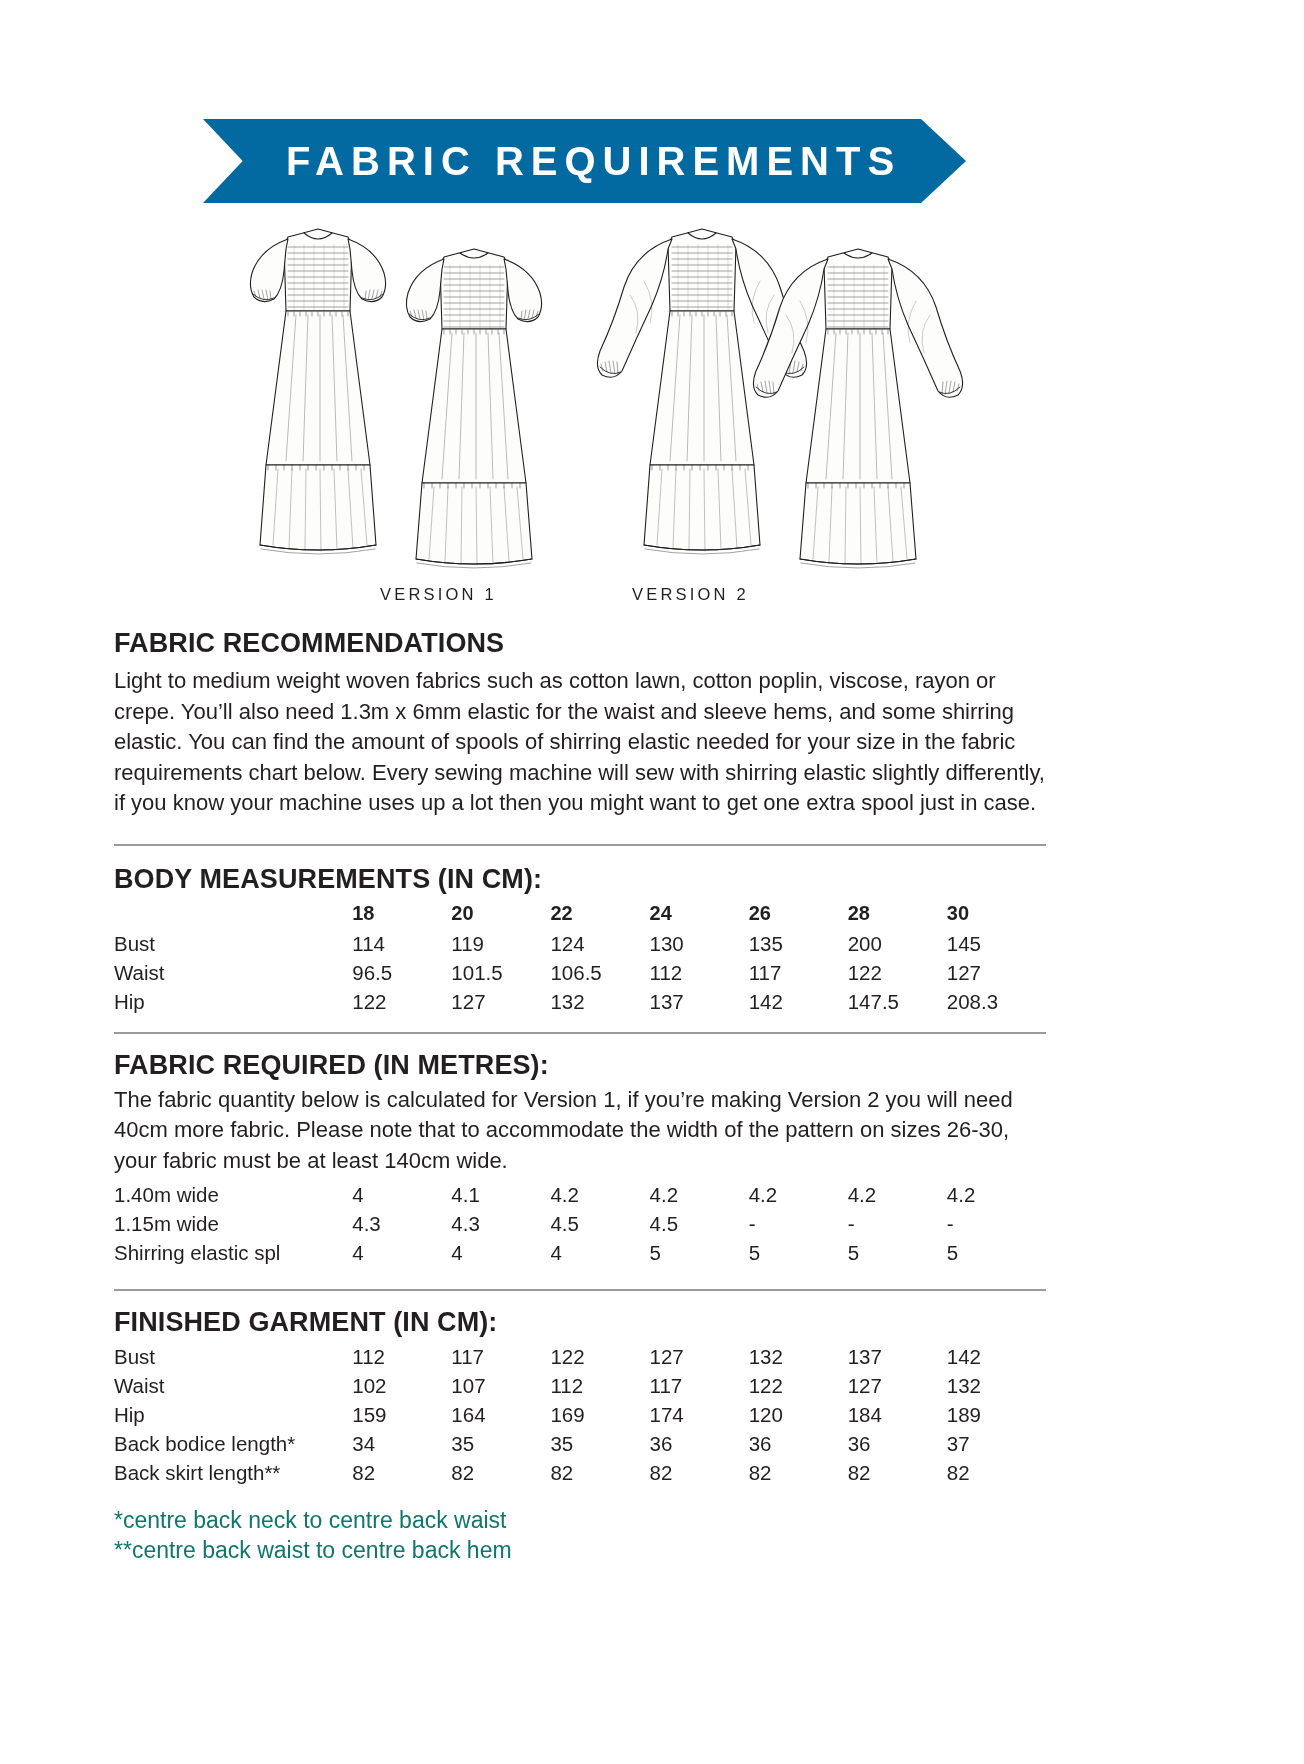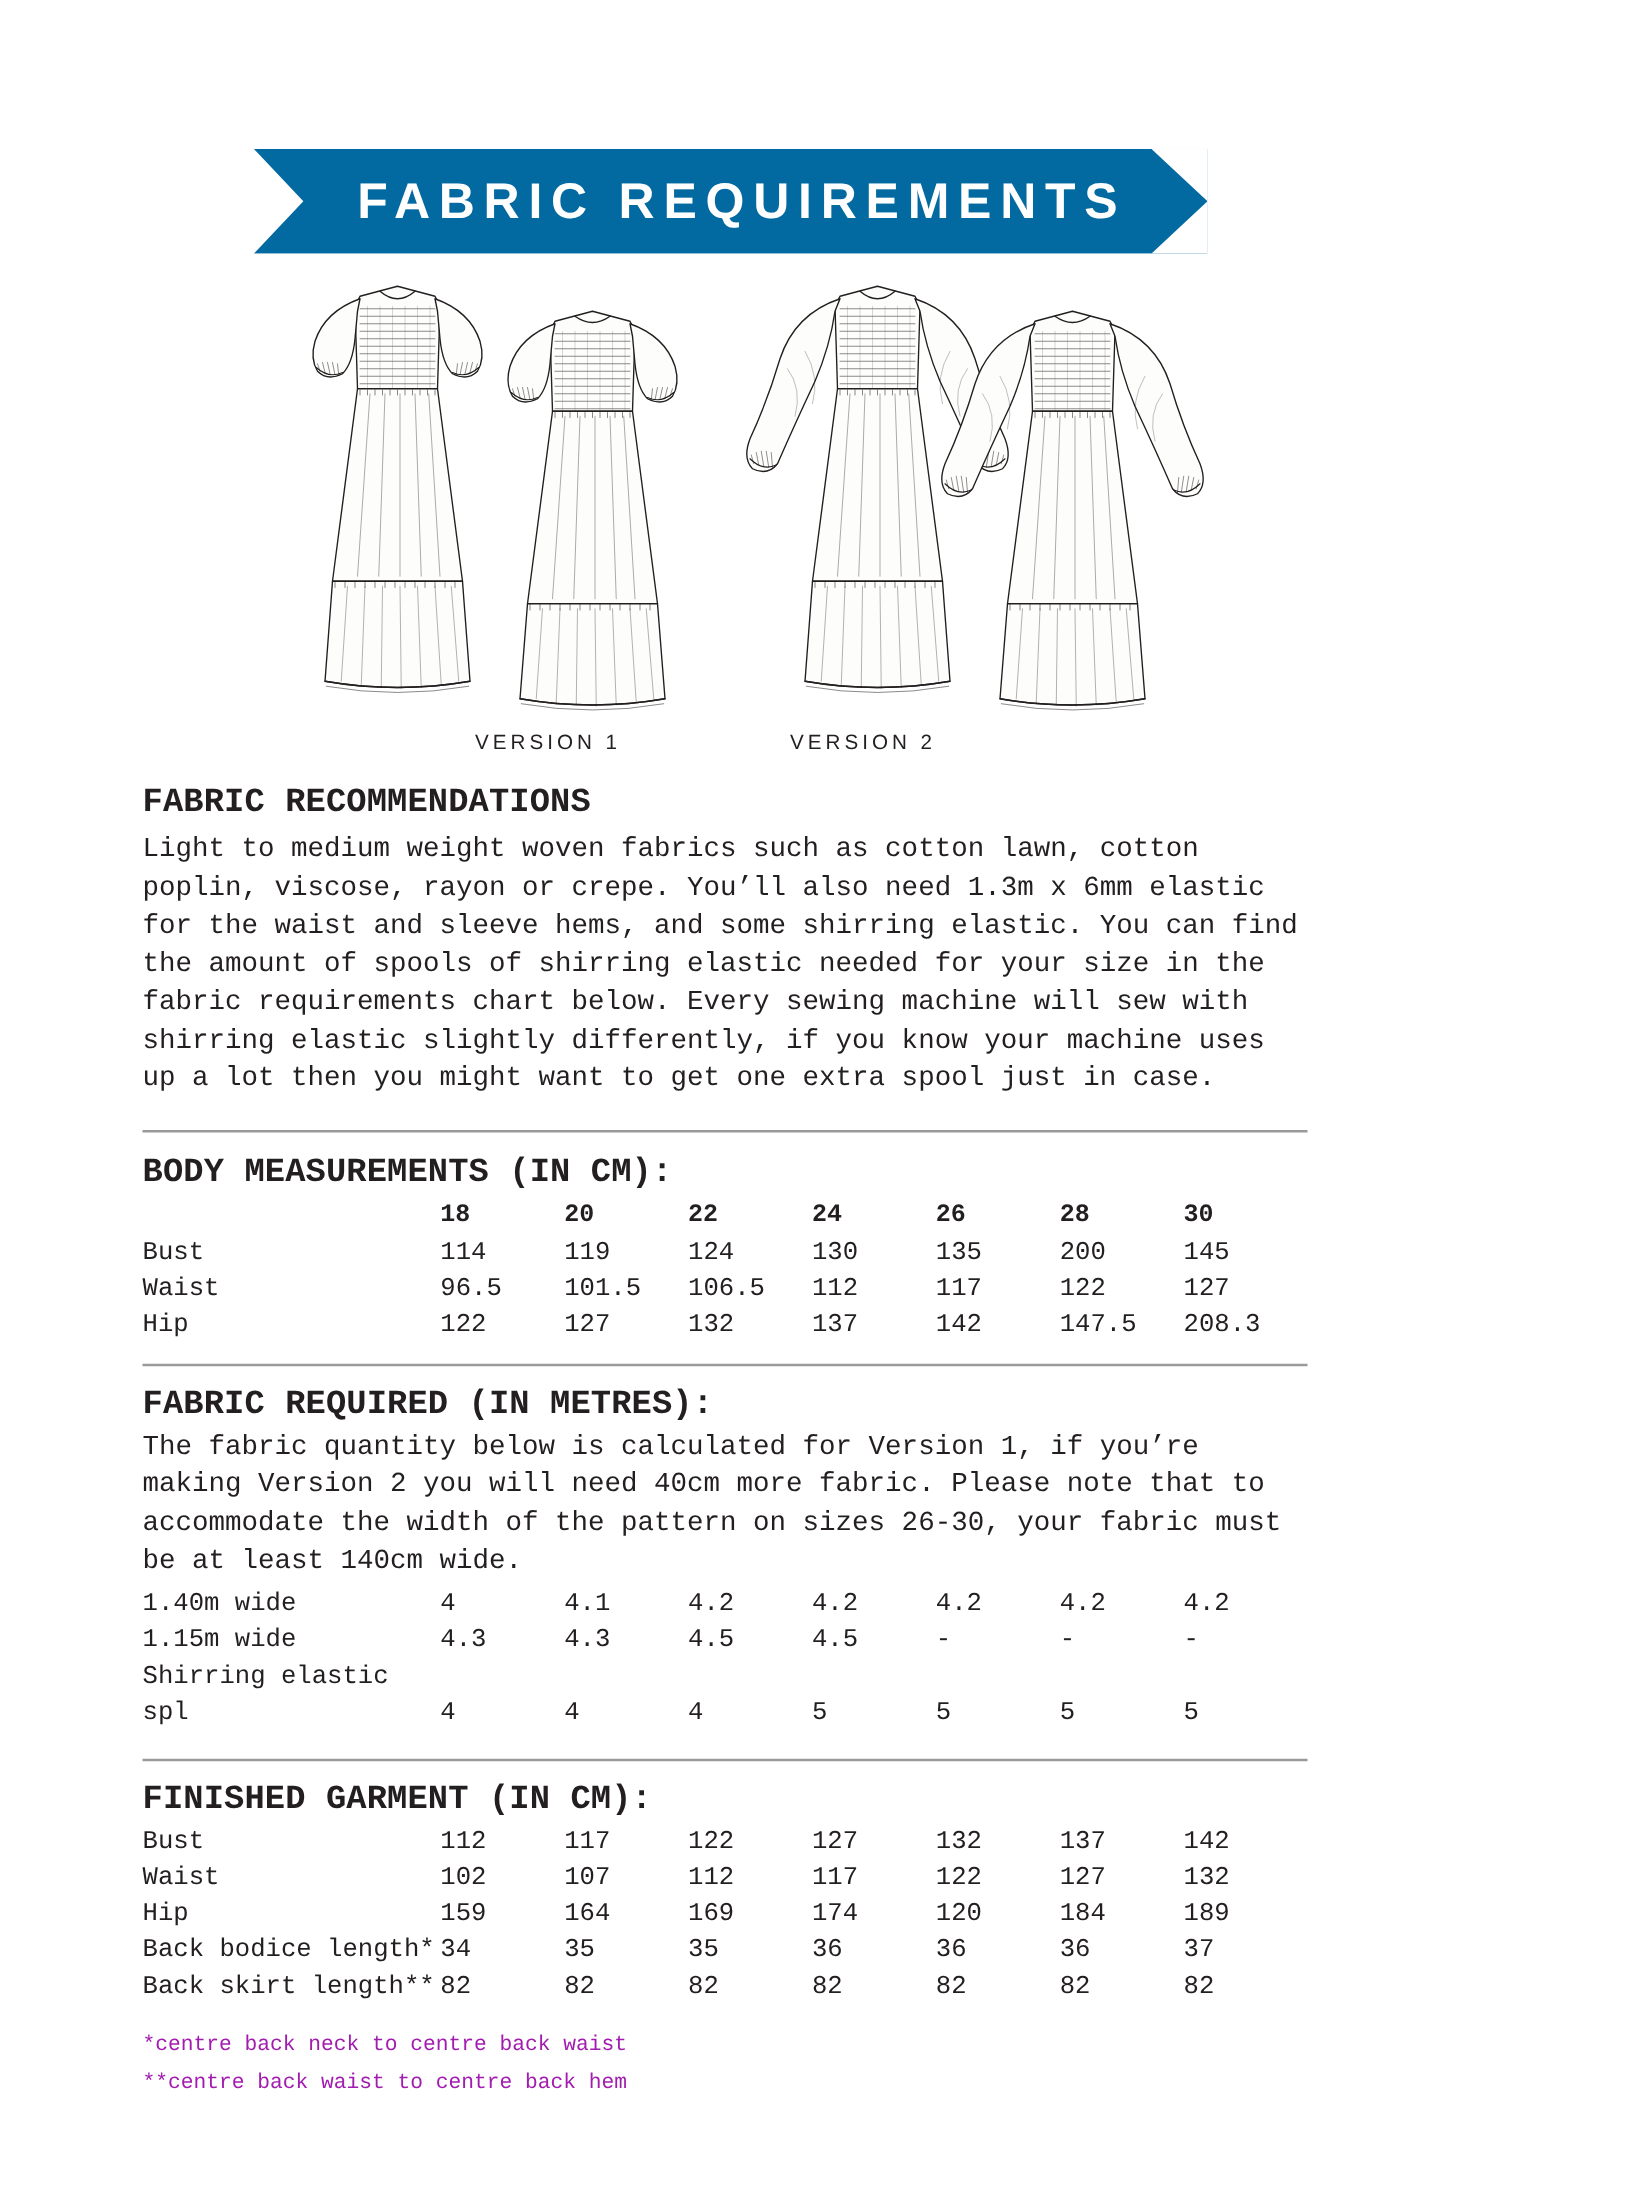--- a/index.html
+++ b/index.html
@@ -38,21 +38,21 @@
   .illo-svg { display:block; }
   .version-labels { position:absolute; left:200px; top:585px; width:800px; height:28px; }
   .vlabel {
     position:absolute; font-size:16.5px; font-weight:normal;
     letter-spacing:3.2px; color:#231f20; white-space:nowrap;
   }
   .vlabel.v1 { left:180px; top:0; }
   .vlabel.v2 { left:432px; top:0; }
 
   
-  .content { position:absolute; left:114px; top:628px; width:932px;font-family:Liberation Mono, monospace; }
+  .content { position:absolute; left:114px; top:628px; width:932px; }
 
   h2.section-head {
     margin:0 0 7px 0;
     font-size:27px; font-weight:bold; letter-spacing:0.1px;
     color:#231f20;
   }
   h2.section-head.tight { margin-bottom:4px; }
   p.body-copy {
     margin:0; font-size:22px; line-height:30.5px;
     color:#231f20; font-weight:400;
@@ -71,21 +71,21 @@
   table.sizes td, table.sizes th {
     padding:0; text-align:left; font-weight:400;
     height:29px; vertical-align:bottom; line-height:29px;
   }
   table.sizes th { font-weight:bold; font-size:20px; }
   table.sizes .lbl { width:238px; }
   table.sizes .num { width:99px; }
   table.sizes tr.header-row th.num { padding-bottom:1px; }
 
   .footnotes { margin-top:18px; }
-  .footnote { font-size:17px; line-height:30px; color:#a21caf; }
+  .footnote { font-size:23px; line-height:30px; color:#0f766e; }
 </style>
 </head>
 <body>
 
 <div class="page">
 
   <div class="banner-wrap">
     <div class="banner">
       <span class="banner-title">FABRIC REQUIREMENTS</span>
     </div>

